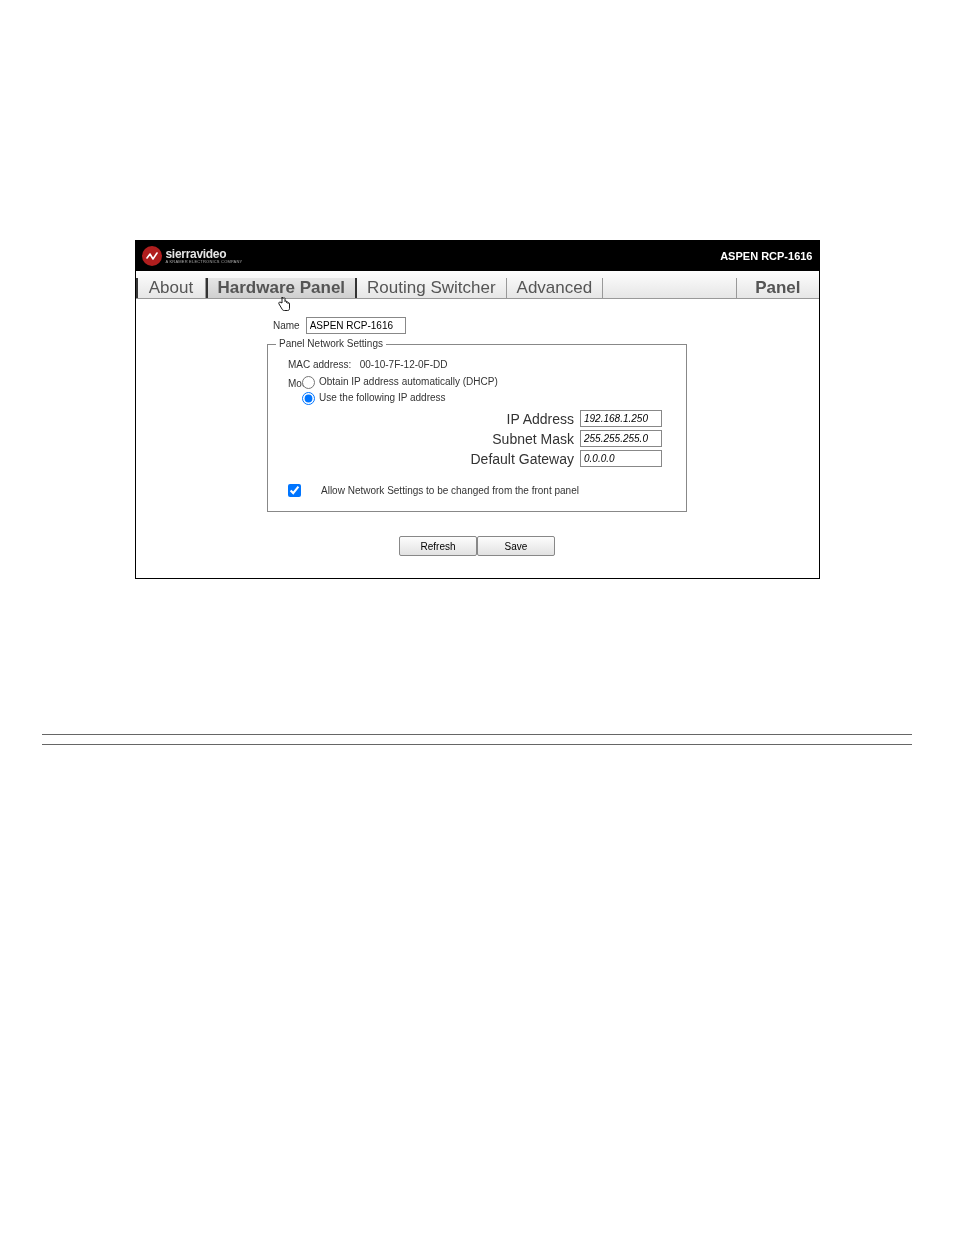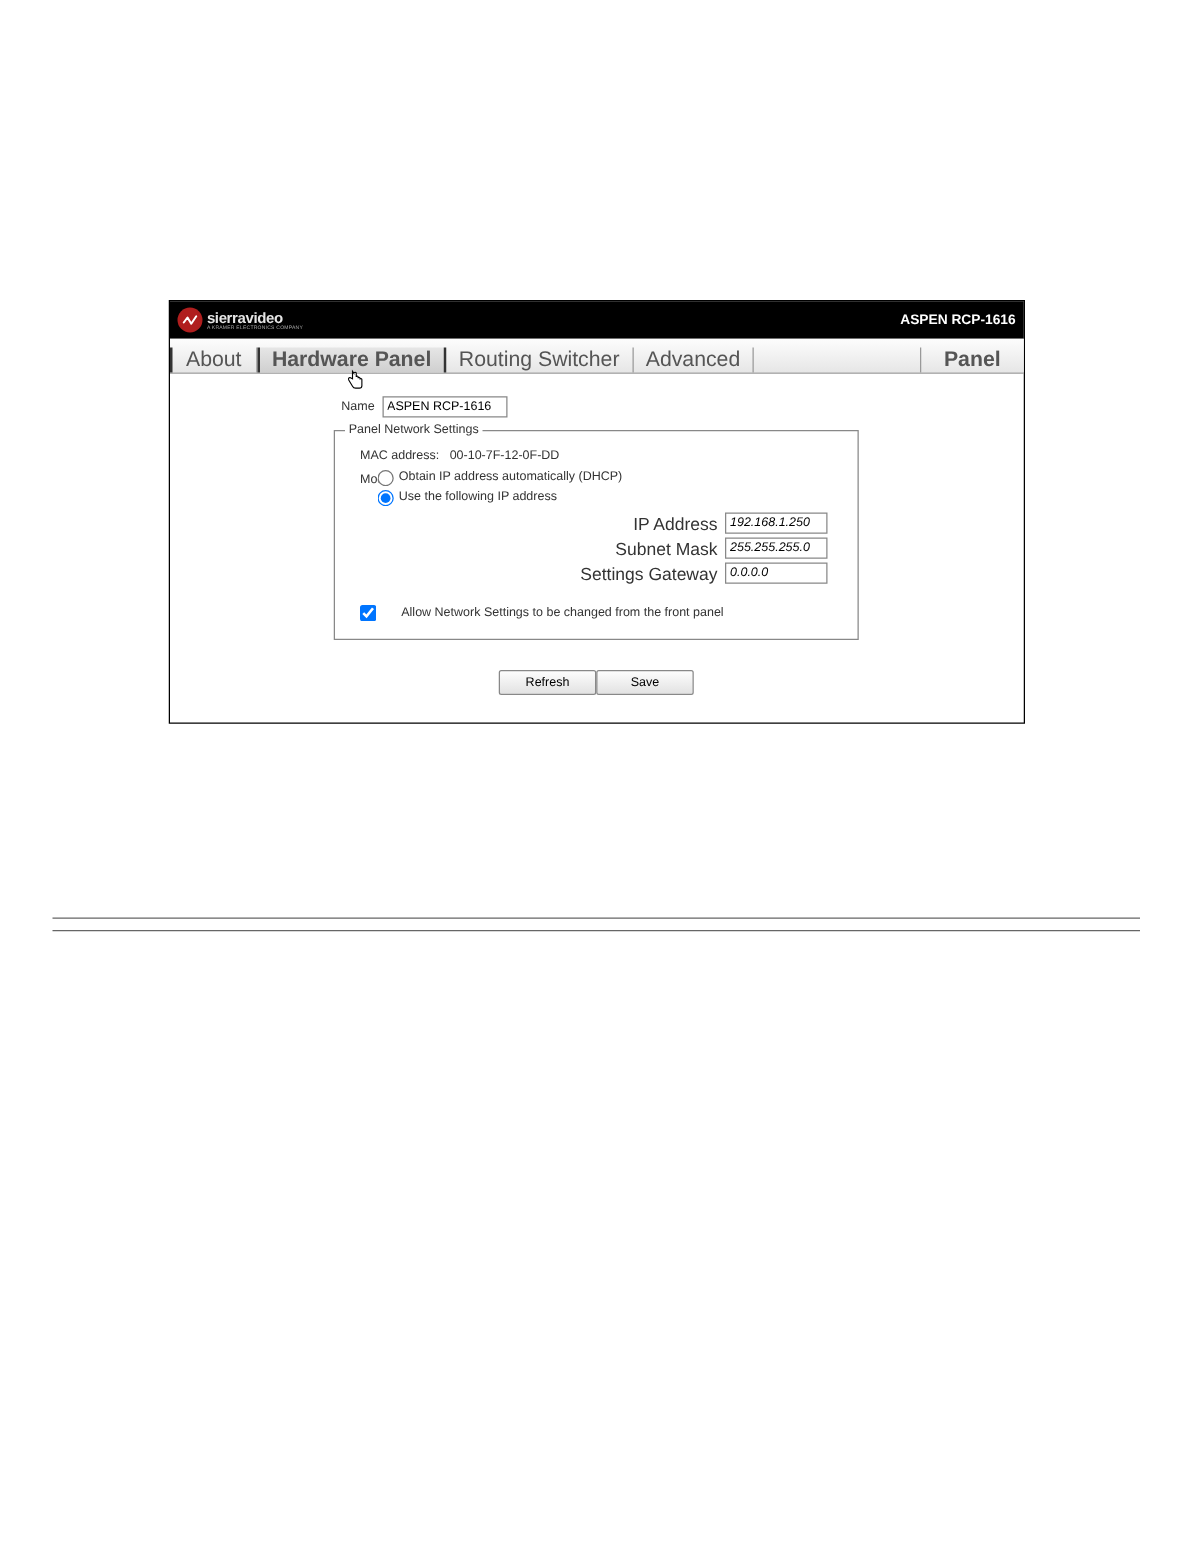--- a/index.html
+++ b/index.html
@@ -296,21 +296,21 @@
             <div class="ip-grid">
               <div class="ip-row">
                 <label>IP Address</label>
                 <input type="text" value="192.168.1.250" style="">
               </div>
               <div class="ip-row">
                 <label>Subnet Mask</label>
                 <input type="text" value="255.255.255.0" style="">
               </div>
               <div class="ip-row">
-                <label>Settings Gateway</label>
+                <label>Default Gateway</label>
                 <input type="text" value="0.0.0.0" style="">
               </div>
             </div>
           </div>
         </div>
 
         <div class="allow-row">
           <input type="checkbox" checked="" style="">
           <span>Allow Network Settings to be changed from the front panel</span>
         </div>

